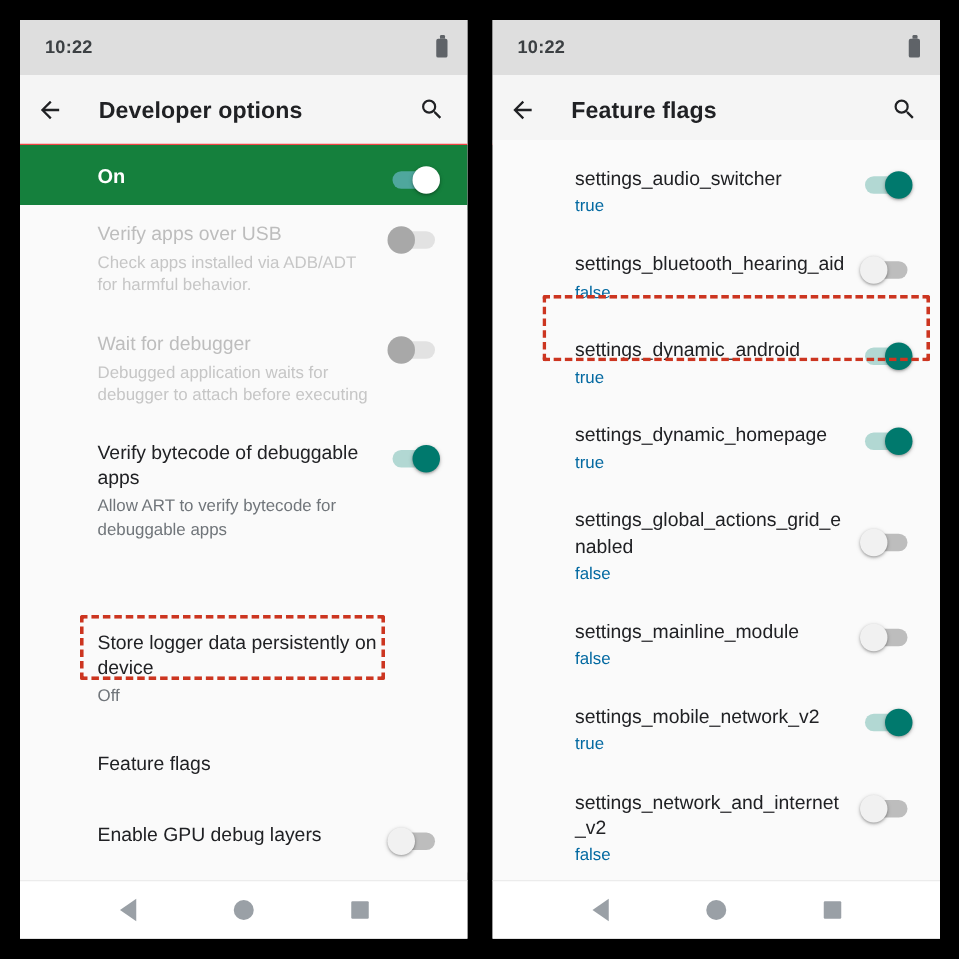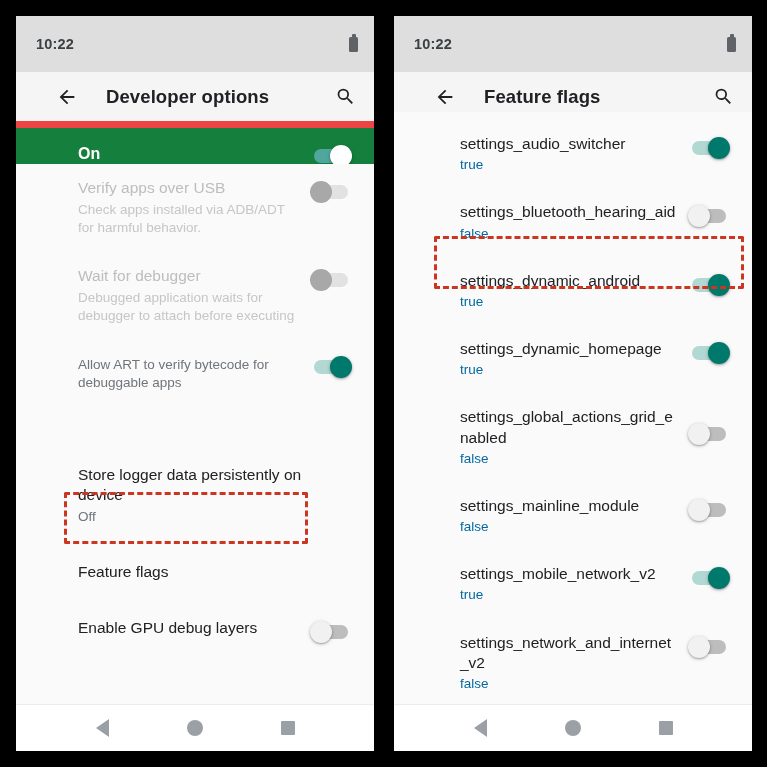--- a/index.html
+++ b/index.html
@@ -23,21 +23,21 @@
     width: 358px;
     height: 735px;
     background: #fafafa;
     overflow: hidden;
   }
   #phone-left  { left: 16px; }
   #phone-right { left: 394px; }
 
   
   .statusbar {
-    height: 56px;
+    height: 44px;
     background: #dedede;
     display: flex;
     align-items: center;
     justify-content: space-between;
     padding: 0 16px 0 20px;
   }
   .status-time {
     font-size: 14.5px;
     color: #3c4043;
     font-weight: 600;
@@ -57,22 +57,22 @@
     background: #5f6368;
     border-radius: 1px 1px 0 0;
   }
 
   
   .appbar {
     height: 56px;
     background: #f5f5f5;
     display: flex;
     align-items: center;
-    padding: 0 14px 0 36px;
-    border-bottom: 7px solid #ef4444;
+    padding: 0 14px 0 9px;
+    border-bottom: 1px solid #ef4444;
   }
   .appbar-back {
     width: 30px; height: 30px;
     display: flex; align-items: center; justify-content: center;
     flex: 0 0 auto;
   }
   .appbar-title {
     flex: 1 1 auto;
     font-size: 18.5px;
     font-weight: 600;
@@ -260,20 +260,21 @@
             <div class="row-sub">Debugged application waits for debugger to attach before executing</div>
           </div>
           <span class="switch off-dim">
             <span class="track"></span>
             <span class="thumb"></span>
           </span>
         </div>
 
         <div class="row">
           <div class="row-texts">
+            <div class="row-title">Verify bytecode of debuggable apps</div>
             <div class="row-sub">Allow ART to verify bytecode for debuggable apps</div>
           </div>
           <span class="switch on">
             <span class="track"></span>
             <span class="thumb"></span>
           </span>
         </div>
 
         <div class="row">
           <div class="row-texts">

